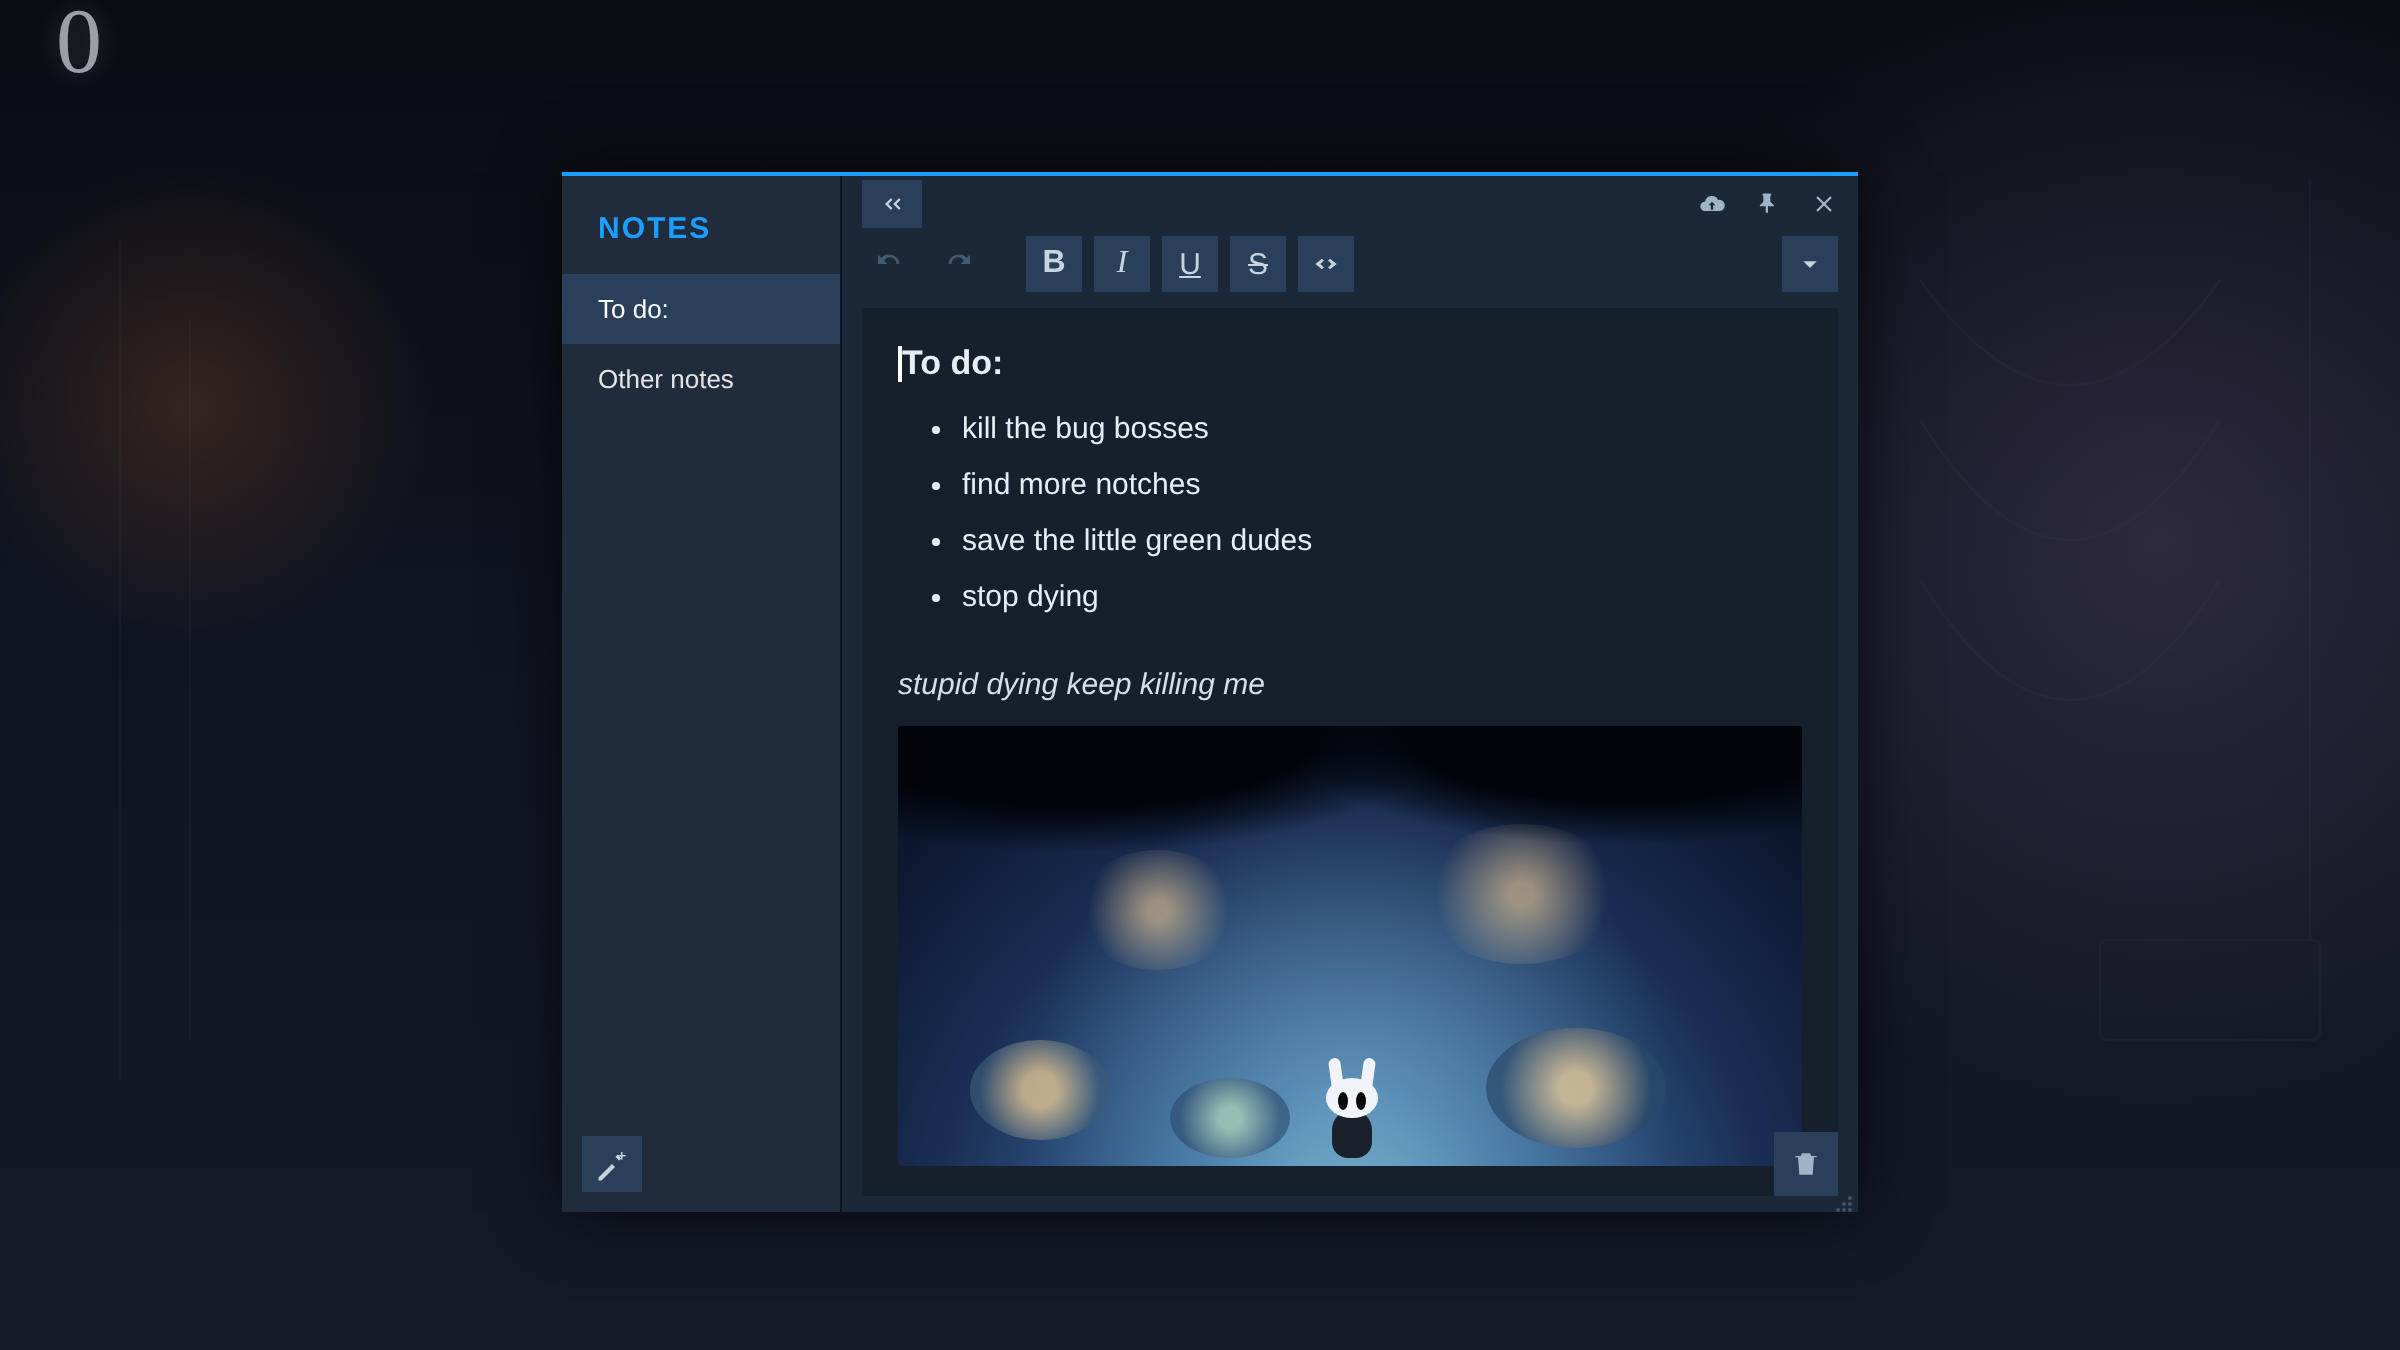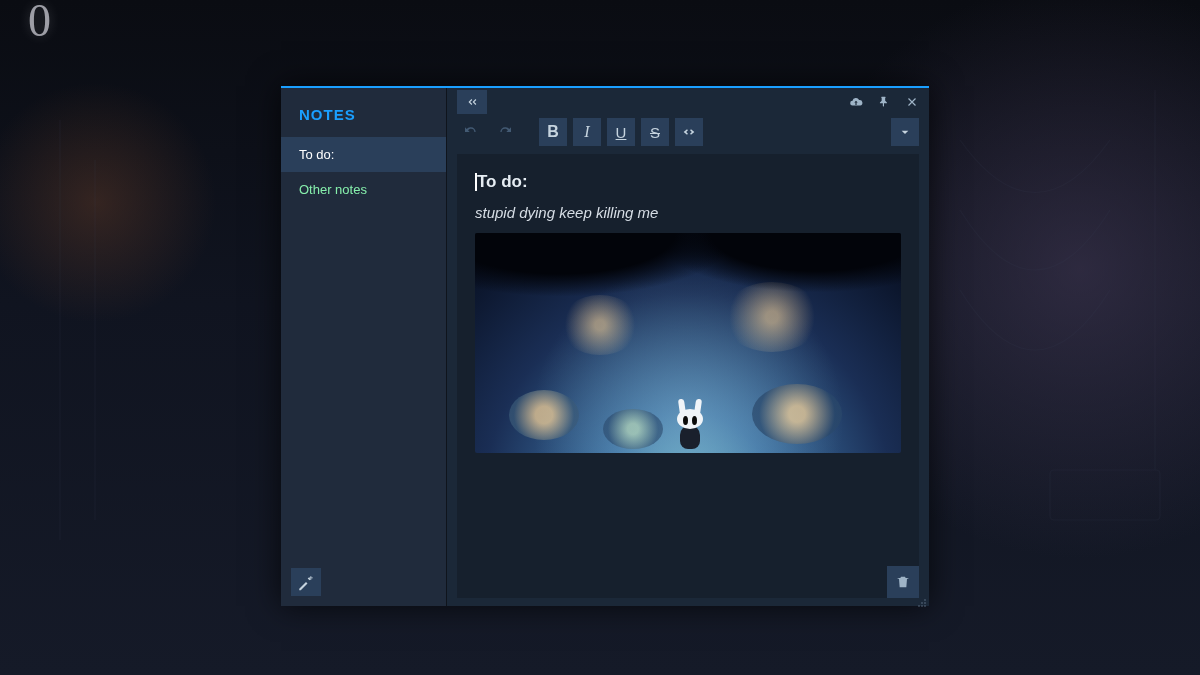--- a/index.html
+++ b/index.html
@@ -21,39 +21,39 @@
     left:281px; top:86px;
     width:648px; height:520px;
     background:#1b2838;
     border-top:2px solid #1a9fff;
     box-shadow:0 0 30px rgba(0,0,0,0.7);
     display:flex;
     color:#c6d4df;
   }
   
   .sidebar{
-    width:166px;
+    width:140px;
     background:#202b3c;
     display:flex;
     flex-direction:column;
     padding:0;
     border-right:1px solid #0f141c;
   }
   .sidebar-title{
     color:#1a9fff;
     font-weight:700;
     font-size:15px;
     letter-spacing:1px;
     padding:18px 18px 14px 18px;
   }
   .note-list{flex:1;}
   .note-item{
     padding:10px 18px;
     font-size:13px;
-    color:#86efac;
+    color:#e5e5e5;
     cursor:pointer;
   }
   .note-item.active{background:#2a3f5a;color:#fff;}
   .sidebar-footer{
     padding:10px;
   }
   .new-note-btn{
     width:30px;height:28px;
     background:#2a3f5a;
     border:none;
@@ -291,20 +291,26 @@
       <button class="tbtn">
         <svg viewBox="0 0 24 24">
             <path d="M7 10l5 5 5-5z"></path>
           </svg>
       </button>
     </div>
 
     <div class="editor-wrap">
       <div class="editor">
         <h3><span class="cursor"></span><span>To do:</span></h3>
+        <ul>
+          <li>kill the bug bosses</li>
+          <li>find more notches</li>
+          <li>save the little green dudes</li>
+          <li>stop dying</li>
+        </ul>
         <div class="ital">stupid dying keep killing me</div>
         <div class="shot">
           <div class="fog"></div>
           <div class="blob" style="left:8%;bottom:6%;width:70px;height:50px;background:radial-gradient(circle,#ffd89a 20%,#3a5a78 70%);opacity:0.7"></div>
           <div class="blob" style="left:65%;bottom:4%;width:90px;height:60px;background:radial-gradient(circle,#ffd89a 15%,#2a486a 70%);opacity:0.7"></div>
           <div class="blob" style="left:30%;bottom:2%;width:60px;height:40px;background:radial-gradient(circle,#c8e4b8 15%,#2a486a 70%);opacity:0.6"></div>
           <div class="blob" style="left:20%;top:28%;width:80px;height:60px;background:radial-gradient(circle,#ffd89a 10%,rgba(0,0,0,0) 70%);opacity:0.55"></div>
           <div class="blob" style="left:58%;top:22%;width:100px;height:70px;background:radial-gradient(circle,#ffd89a 10%,rgba(0,0,0,0) 70%);opacity:0.55"></div>
           <div class="top-shadow"></div>
           <div class="knight">

